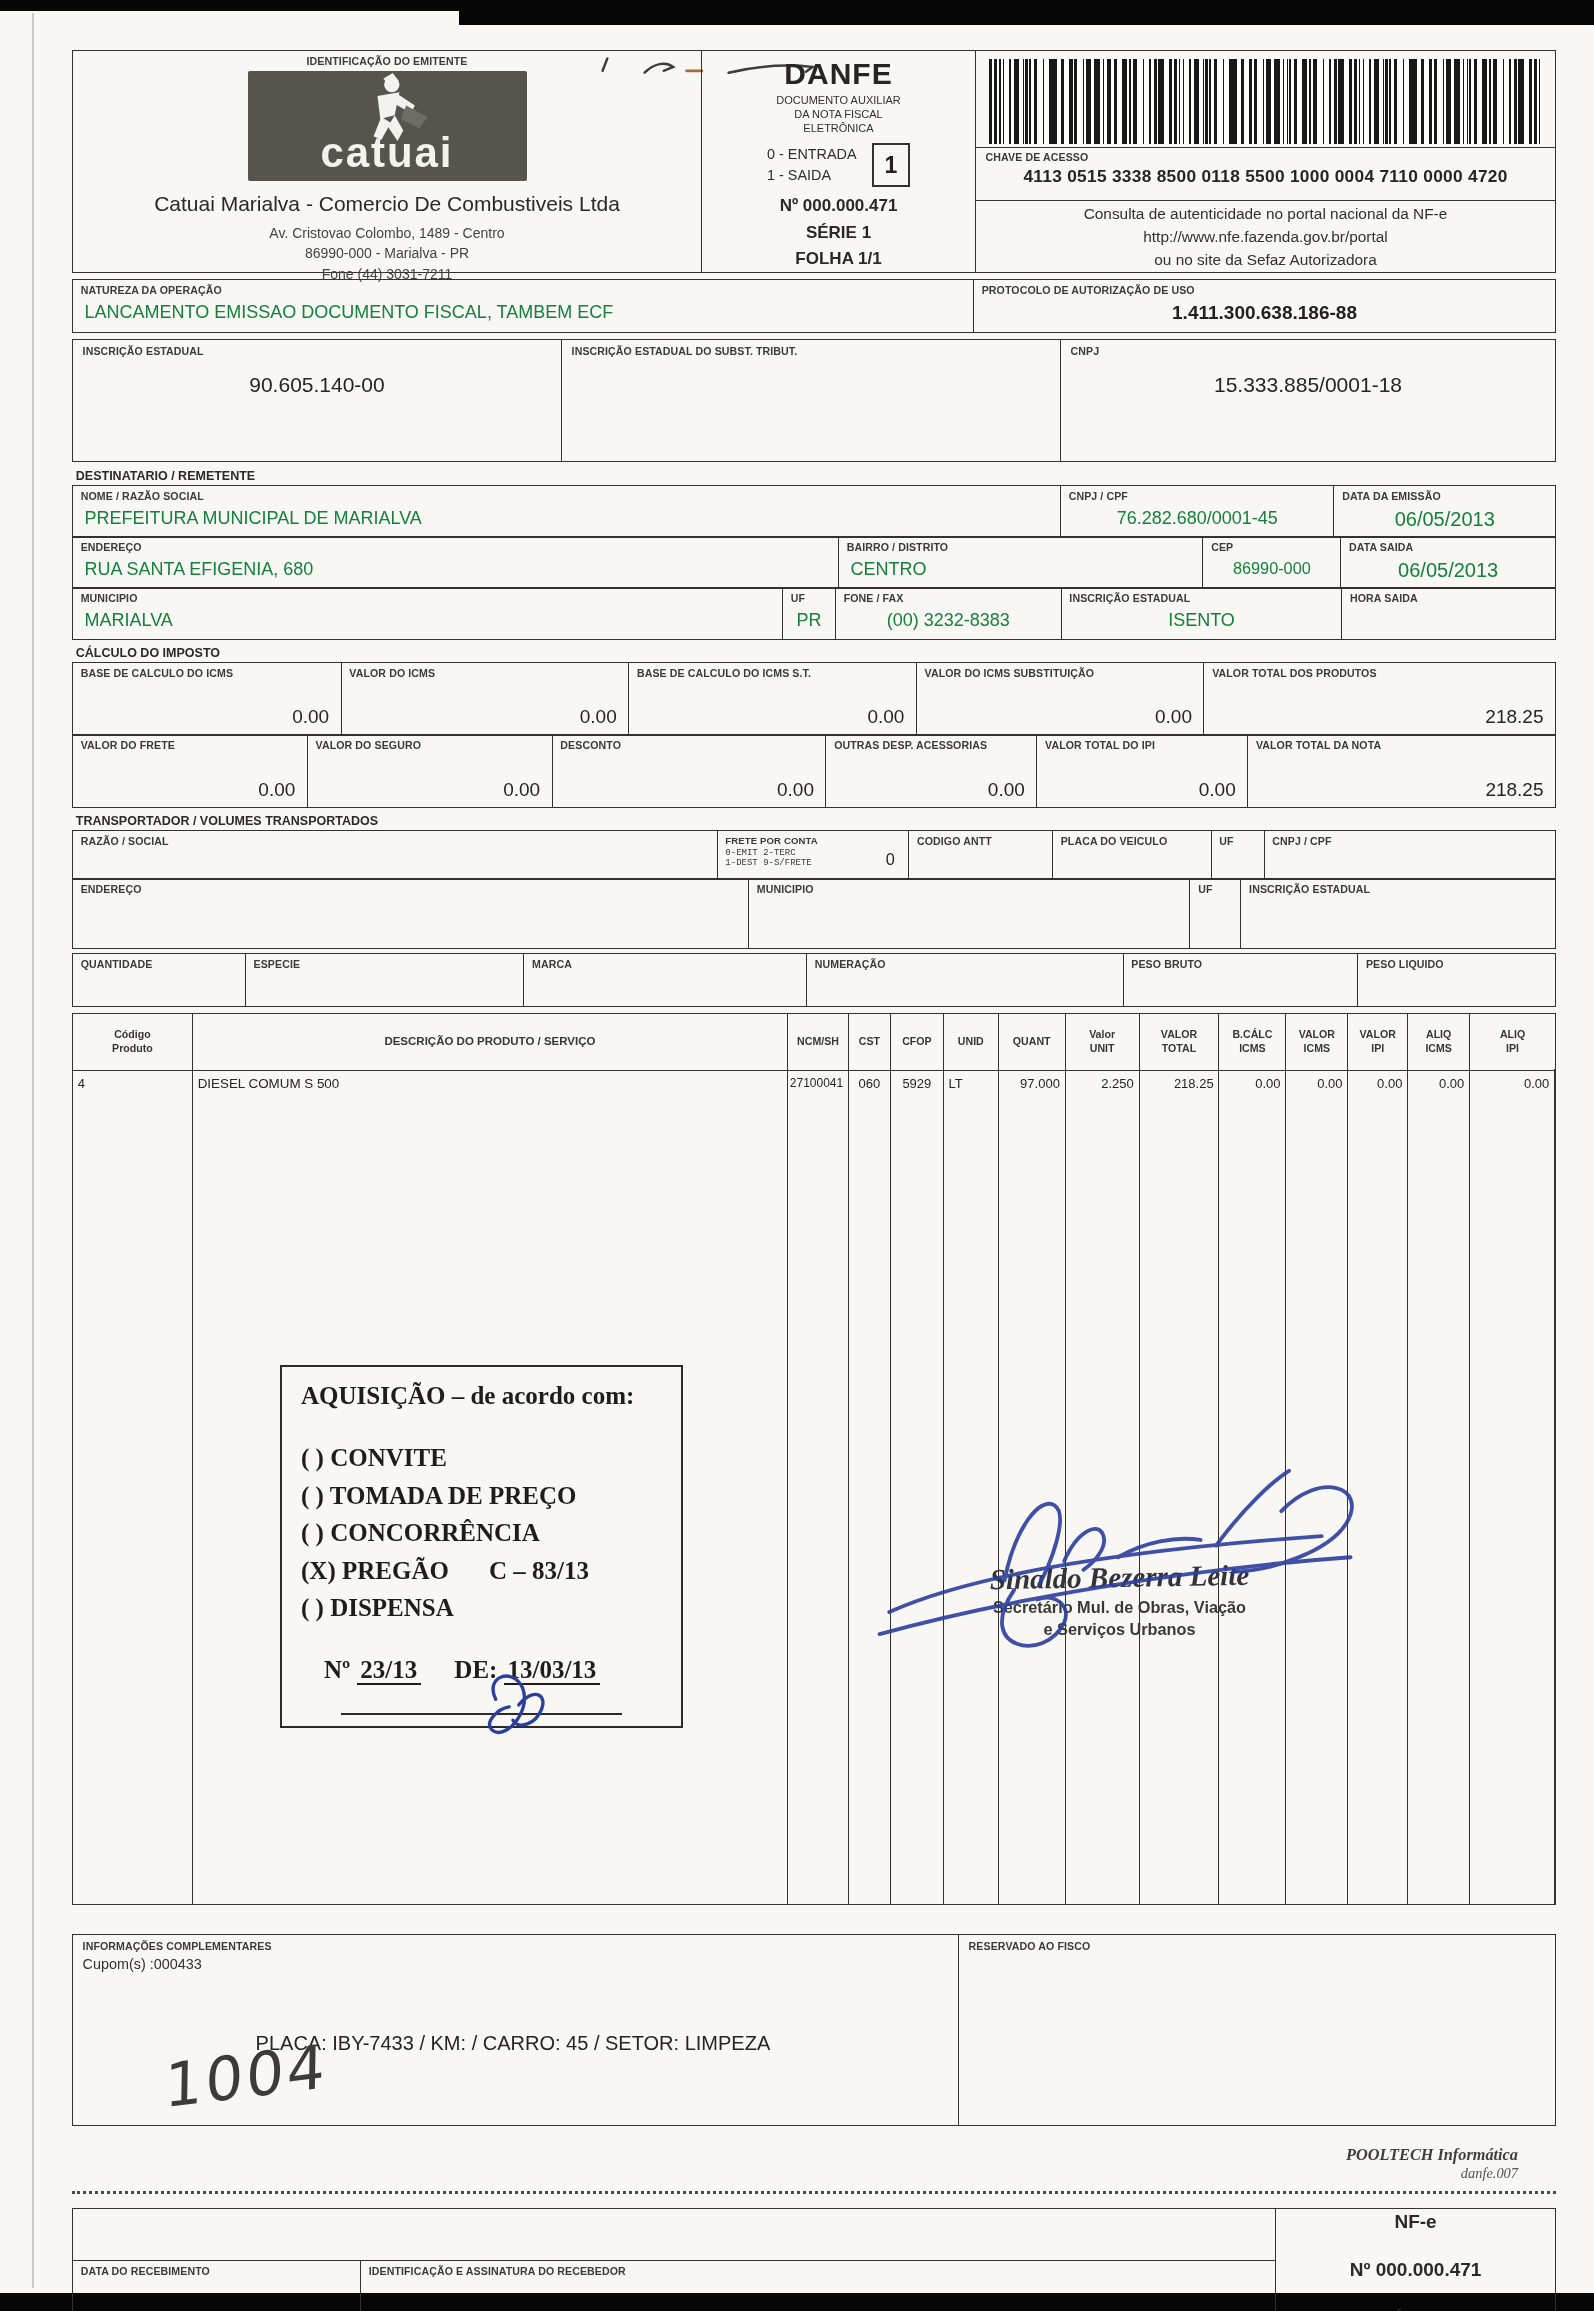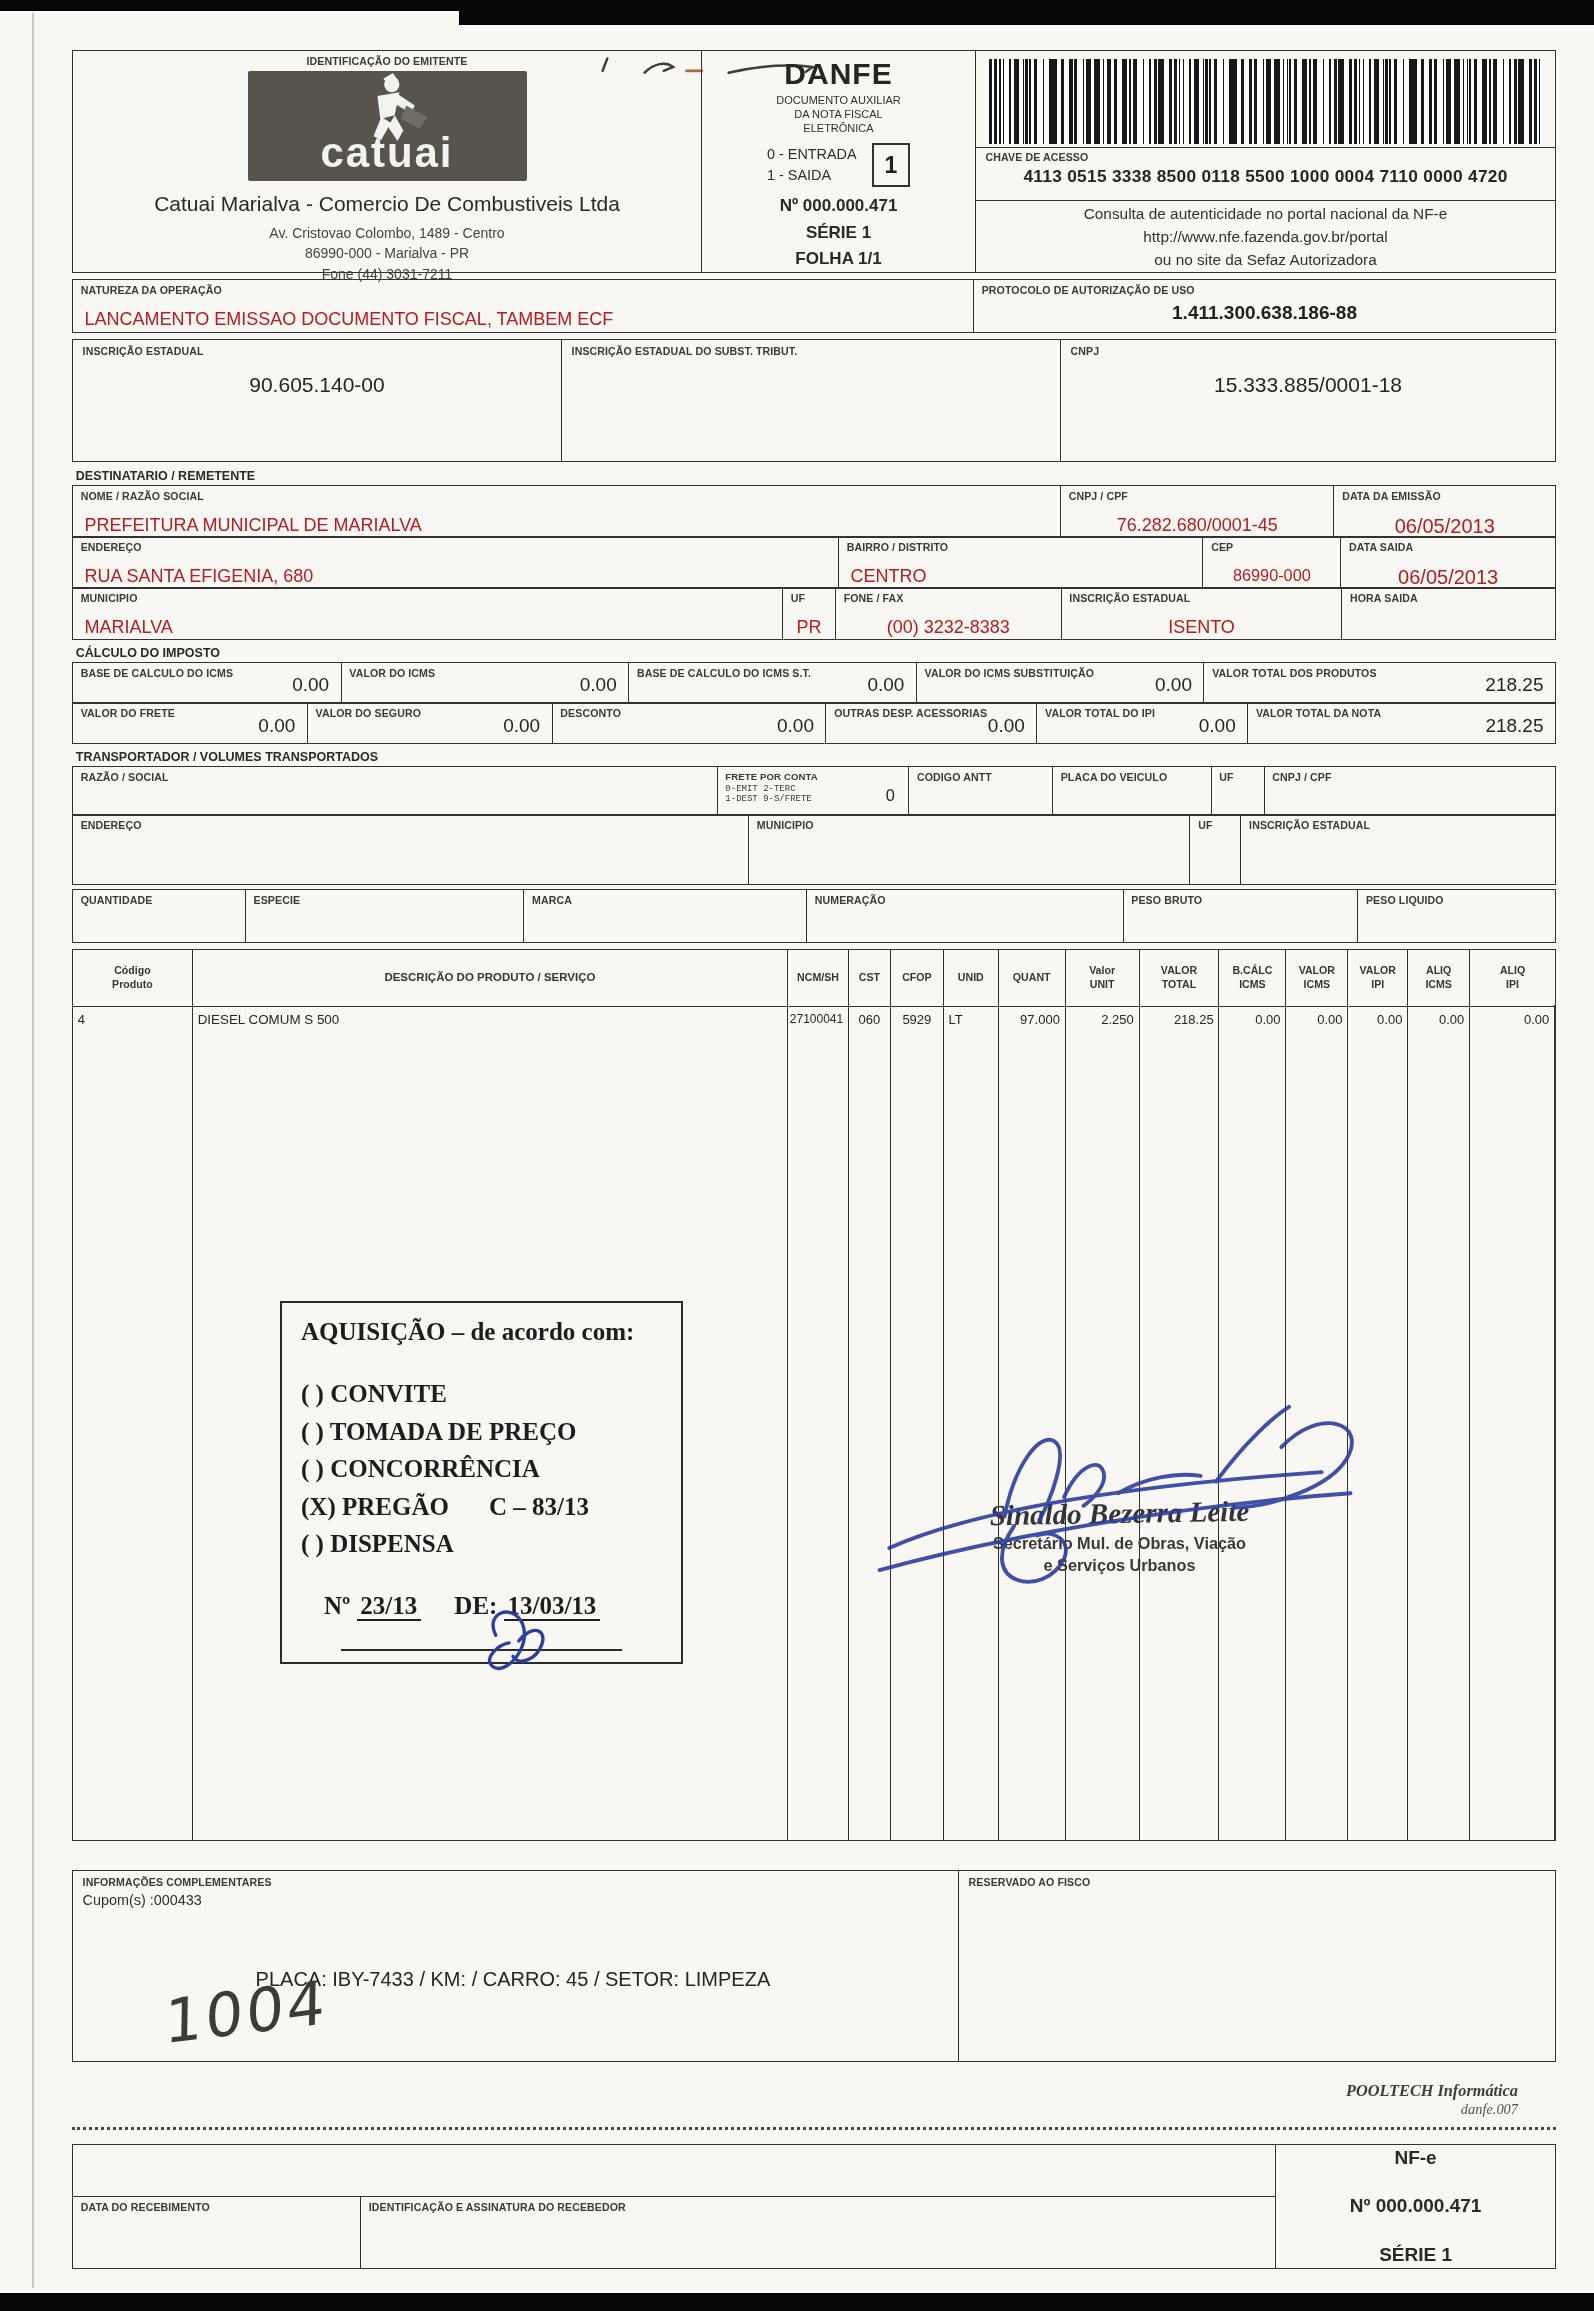--- a/index.html
+++ b/index.html
@@ -39,37 +39,37 @@
     background-image:
       repeating-linear-gradient(90deg,#181818 0 1.9px,transparent 1.9px 4.8px,#181818 4.8px 7.7px,transparent 7.7px 14.4px,#181818 14.4px 15.4px,transparent 15.4px 20px),
       repeating-linear-gradient(90deg,#181818 0 2.9px,transparent 2.9px 9.6px,#181818 9.6px 11.5px,transparent 11.5px 25px,#181818 25px 30px,transparent 30px 36px); }
   .chave { border-top:1.9px solid #34322d; border-bottom:1.9px solid #34322d; height:54px; padding:2.9px 9.6px; }
   .chave-v { font-size:17.3px; font-weight:700; text-align:center; letter-spacing:0.3px; margin-top:2.9px; color:#262522; }
   .consulta { flex:1; display:flex; align-items:center; justify-content:center; text-align:center; font-size:15.4px; line-height:1.5; white-space:pre-line; color:#33312c; }
 
   .pen-marks { position:absolute; top:46px; left:594px; }
 
   
-  .fv { font-size:18px; margin-top:13px; padding-left:3.8px; color:#b91c1c; }
+  .fv { font-size:18px; margin-top:6px; padding-left:3.8px; color:#15803d; }
   .fv-c { text-align:center; padding-left:0; }
   .big-c { font-size:21px; text-align:center; margin-top:15.4px; color:#262522; }
   .amt { position:absolute; right:11.5px; bottom:6.7px; font-size:19px; color:#262522; }
 
   .mt6 { margin-top:5.8px; } .mt8 { margin-top:7.7px; } .ovl { margin-top:-1.9px; }
 
   .nat { display:flex; height:54px; }
   .nat-l { flex:1; border-right:1.9px solid #34322d; padding:3.8px 7.7px; }
   .nat-r { width:581px; padding:3.8px 7.7px; text-align:center; }
   .proto-v { font-size:19px; font-weight:700; margin-top:6.7px; }
 
   .ie-row { height:123px; }
   .ie-row .cell { padding:5.8px 9.6px; }
 
   .r55 { height:53px; }
-  .r60 { height:42px; }
+  .r60 { height:74px; }
 
   
   .legend { font-family:"Liberation Mono", monospace; font-size:9px; white-space:pre-line; color:#3c3a35; margin-top:1.9px; }
   .frete-v { position:absolute; right:13.4px; top:19px; font-size:16.3px; color:#262522; }
 
   
   .phead { display:flex; height:58px; }
   .ph { border-right:1.9px solid #34322d; display:flex; align-items:center; justify-content:center; text-align:center;
         font-size:10.6px; font-weight:700; white-space:pre-line; line-height:1.25; color:#38362f; padding:1.9px; }
   .ph:last-child, .pb:last-child { border-right:none; }

